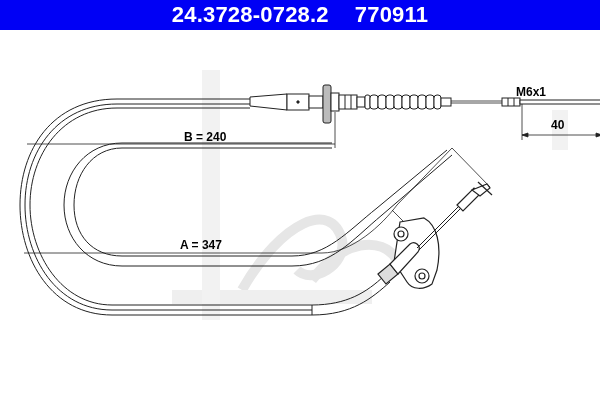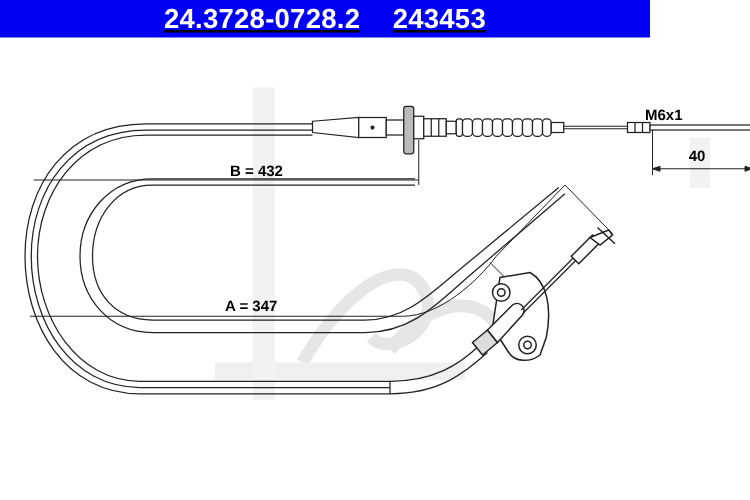--- a/index.html
+++ b/index.html
@@ -1,29 +1,29 @@
 <!DOCTYPE html>
 <html><head>
 <meta charset="utf-8">
 <style>
   html, body { margin:0; padding:0; background:#ffffff; }
   body { width:600px; height:400px; position:relative; overflow:hidden; font-family:"Liberation Sans", sans-serif; }
-  .header { position:absolute; left:0; top:0; width:520px; height:30px; background:#0000f5; display:flex; align-items:center; justify-content:center;text-decoration:underline; }
+  .header { position:absolute; left:0; top:0; width:600px; height:30px; background:#0000f5; display:flex; align-items:center; justify-content:center; }
   .header .pn { color:#ffffff; font-weight:bold; font-size:22px; letter-spacing:0.2px; font-family:"Liberation Sans", sans-serif; }
   .header .gap { display:inline-block; width:26px; }
   .drawing { position:absolute; left:12px; top:30px; width:600px; height:370px; }
   .lbl { position:absolute; font-weight:bold; font-size:12px; color:#000; font-family:"Liberation Sans", sans-serif; }
 </style>
 </head>
 <body>
 
 <div class="header">
   <span class="pn">24.3728-0728.2</span>
   <span class="gap"></span>
-  <span class="pn">243453</span>
+  <span class="pn">770911</span>
 </div>
 
 <div class="drawing">
   <svg width="600" height="370" viewBox="0 30 600 370" xmlns="http://www.w3.org/2000/svg">
 
     <g fill="none" stroke="#e6e6e6" stroke-width="10">
       <path d="M230,290 C270,220 320,200 330,240 C335,265 300,285 285,270"></path>
       <path d="M300,280 C330,240 370,235 385,260"></path>
       <rect x="160" y="290" width="200" height="14" fill="#efefef" stroke="none"></rect>
       <rect x="190" y="70" width="18" height="250" fill="#f2f2f2" stroke="none"></rect>
@@ -109,15 +109,15 @@
       <line x1="407" y1="250" x2="450" y2="207" stroke-width="1"></line>
 
       <path d="M445,205 L462,188 L468,194 L451,211 Z"></path>
       <path d="M460,190 L475,184 L478,188 L468,196 Z"></path>
       <line x1="466" y1="182" x2="480" y2="195"></line>
     </g>
   </svg>
 
   <span class="lbl" style="left:504px; top:55px;">M6x1</span>
   <span class="lbl" style="left:539px; top:88px;">40</span>
-  <span class="lbl" style="left:172px; top:100px;">B = 432</span>
+  <span class="lbl" style="left:172px; top:100px;">B = 240</span>
   <span class="lbl" style="left:168px; top:208px;">A = 347</span>
 </div>
 
 </body></html>

